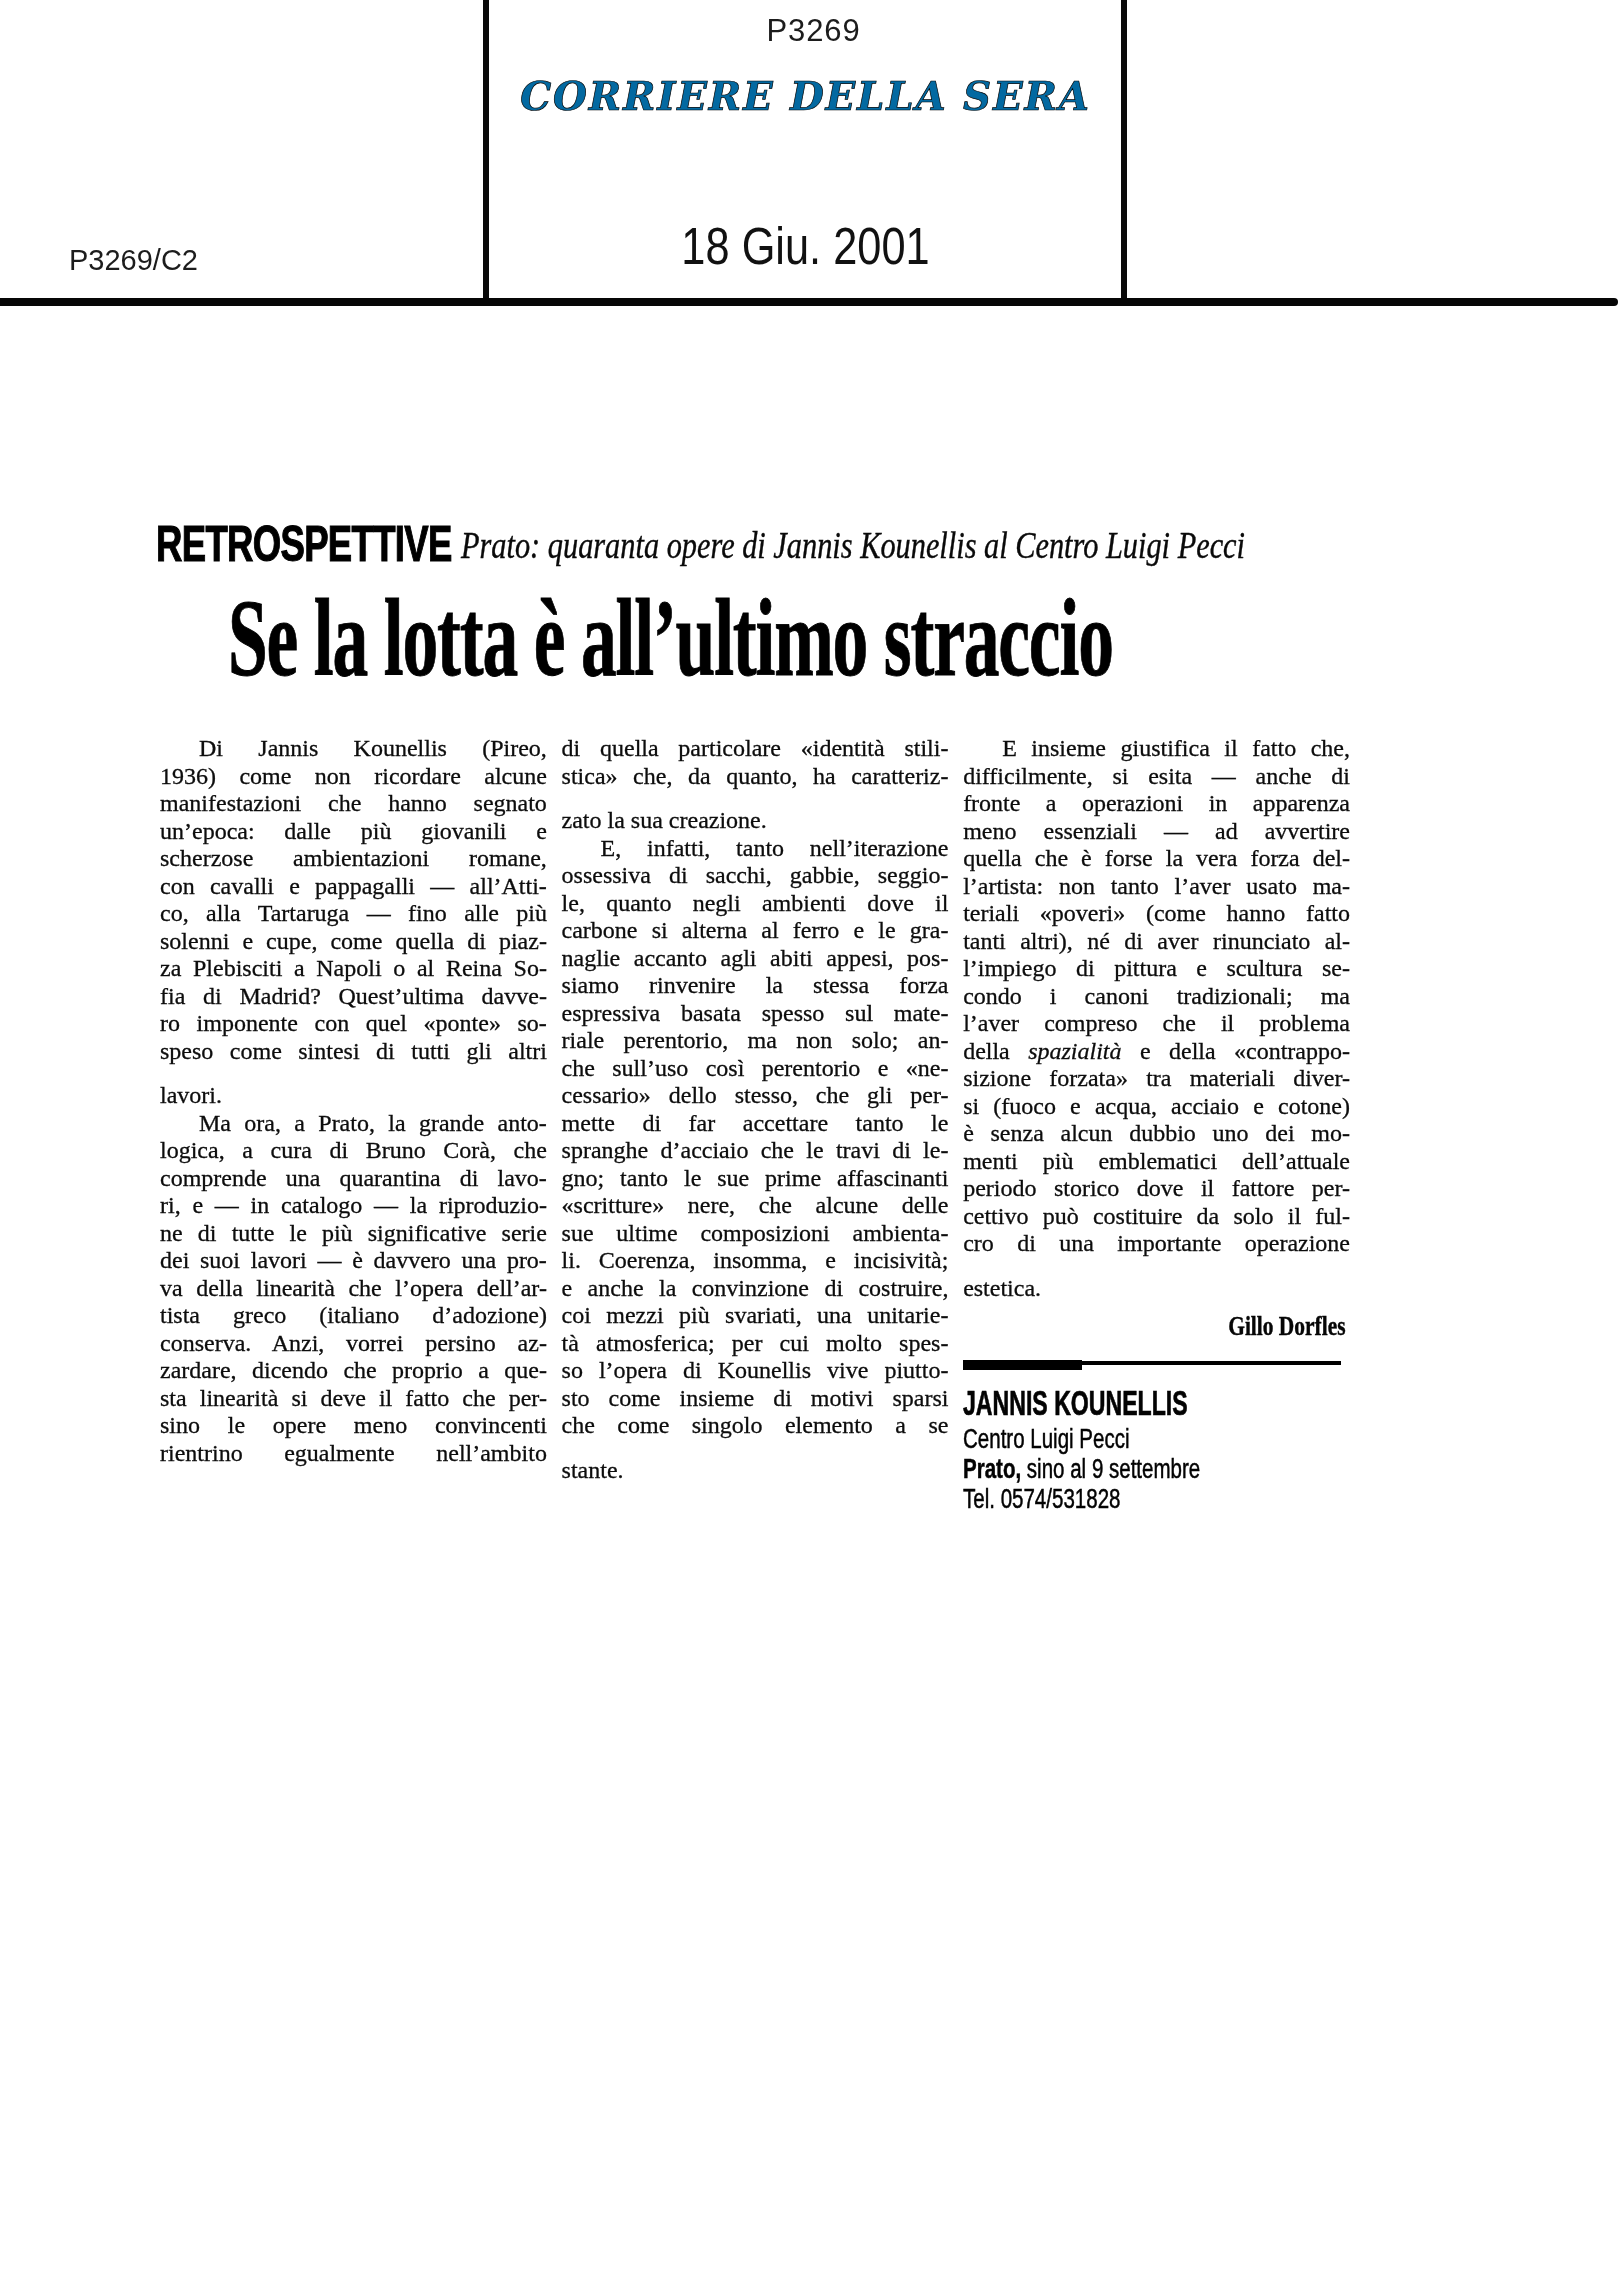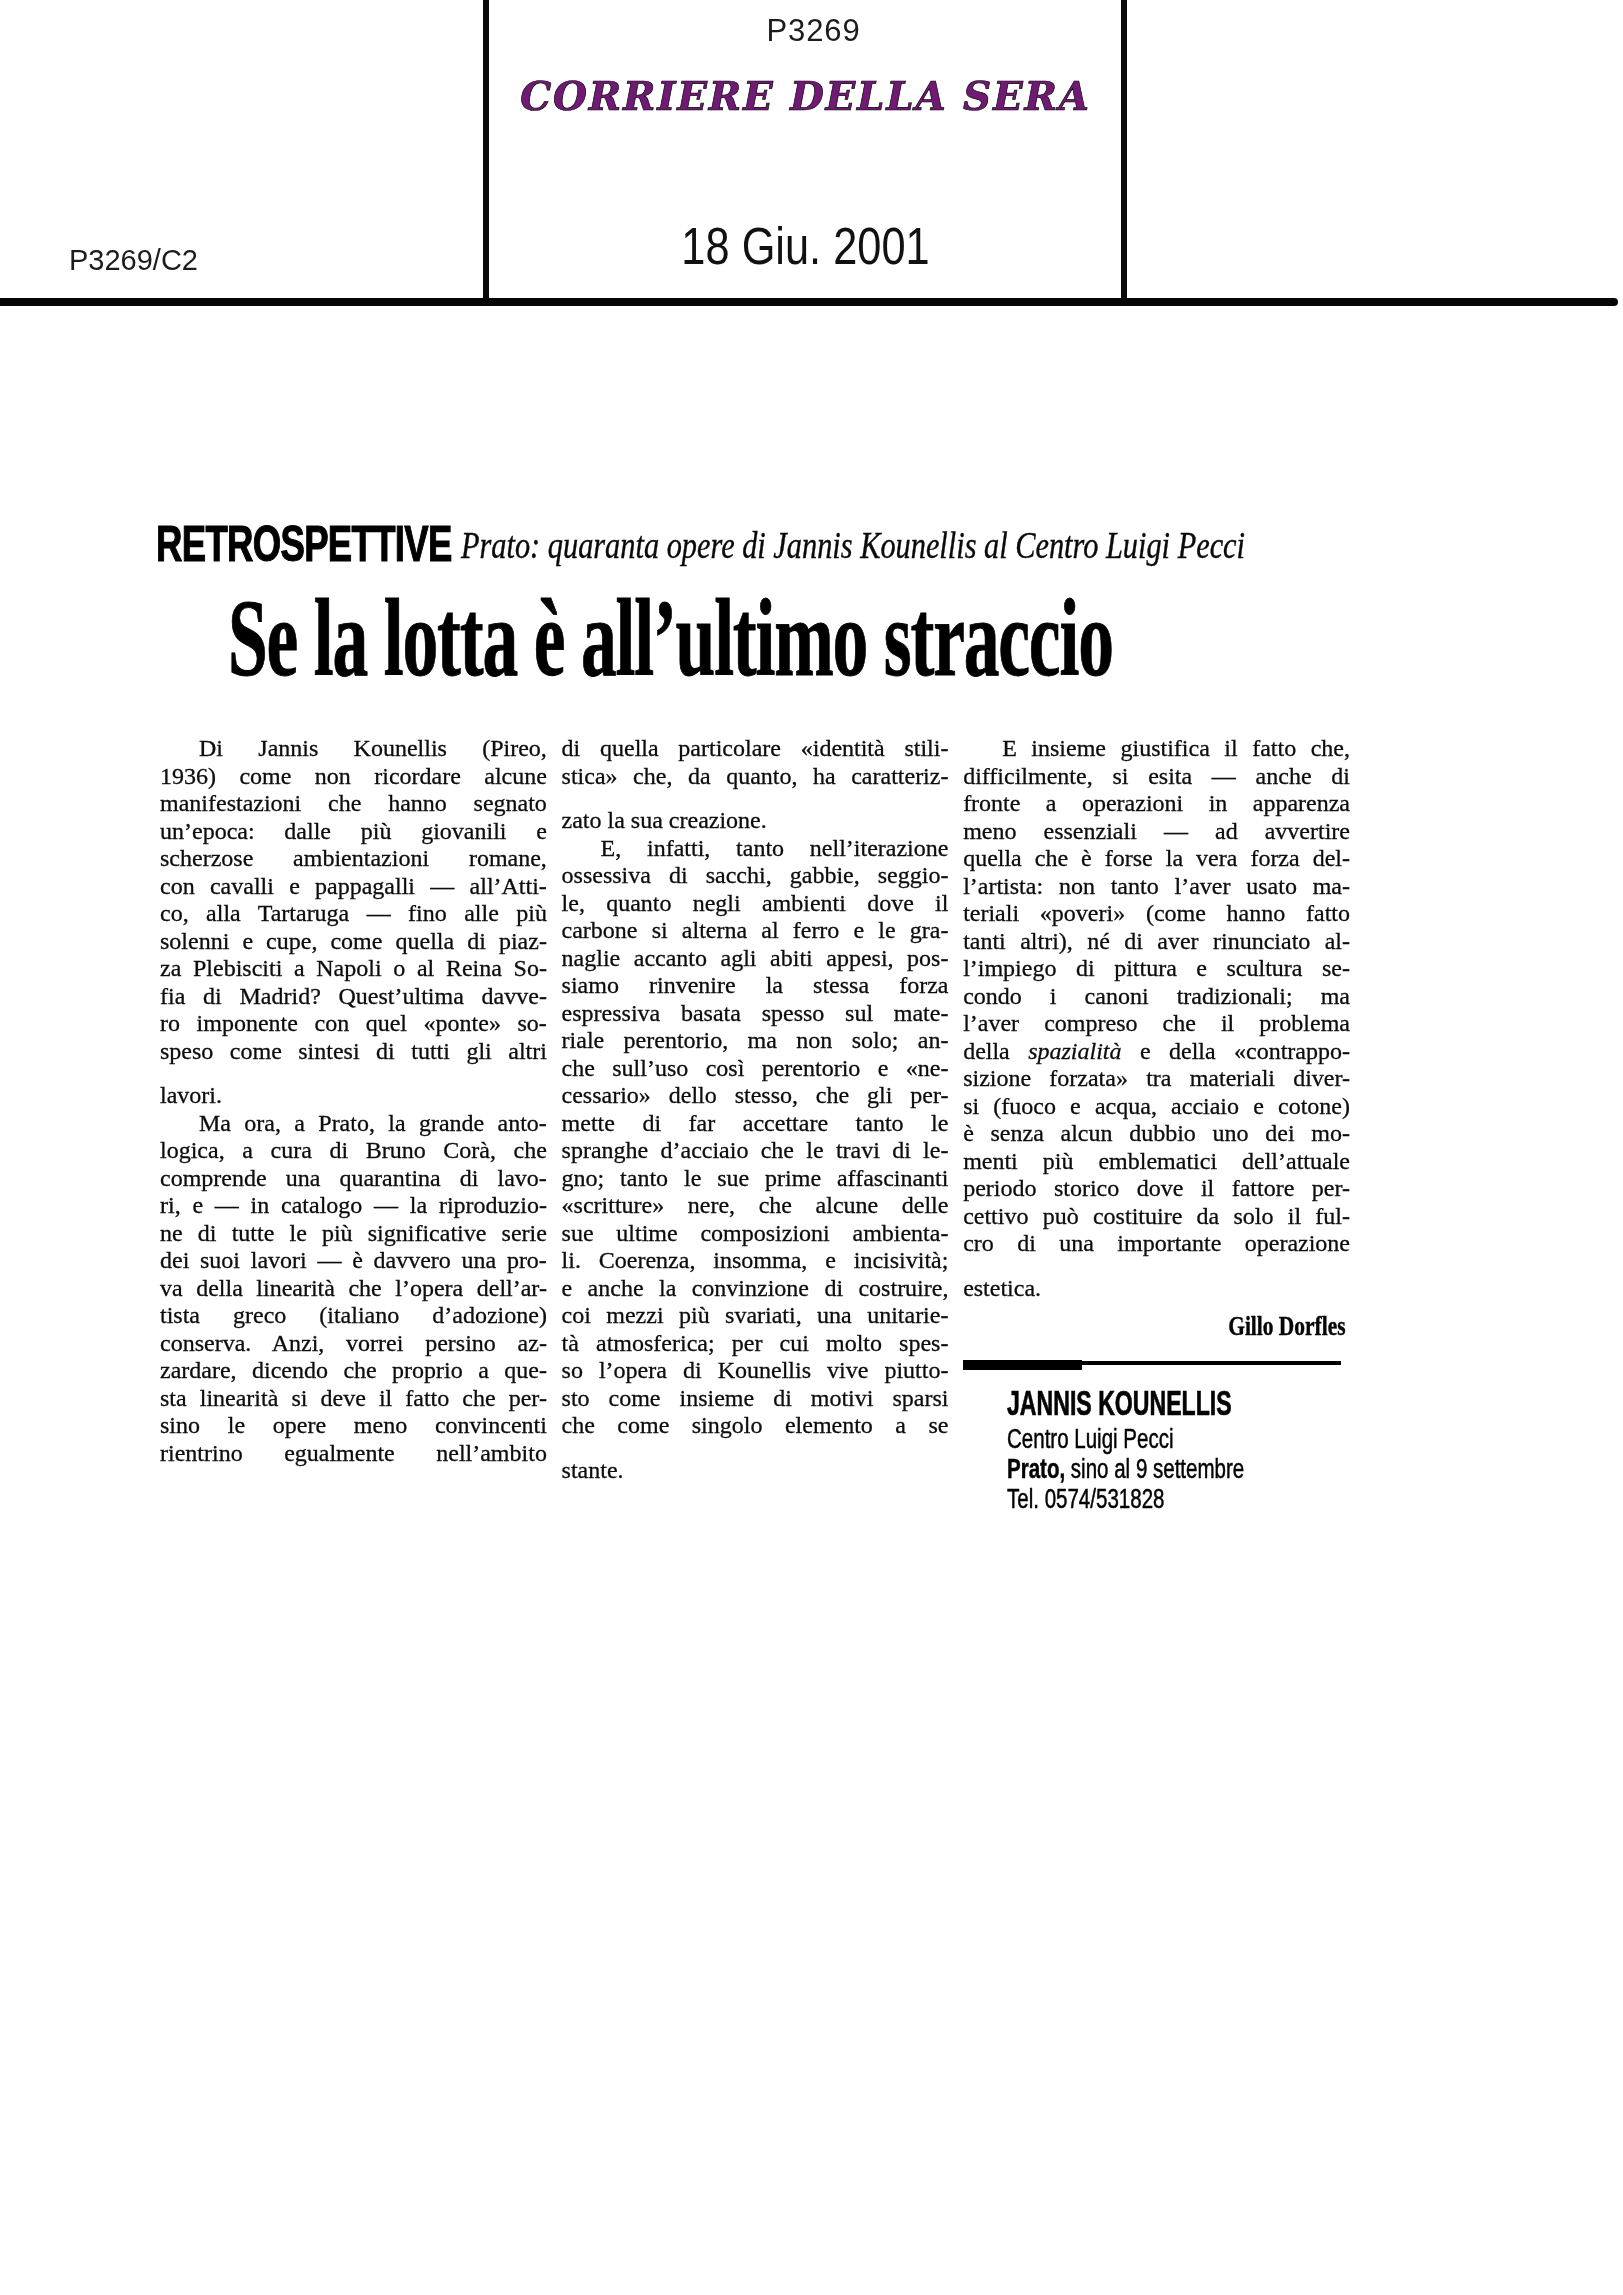--- a/index.html
+++ b/index.html
@@ -8,21 +8,21 @@
 
   
   .v-rule{position:absolute;top:0;width:5.5px;height:303px;background:#0a0a0a;}
   #v-rule-left{left:483px;}
   #v-rule-right{left:1121px;}
   .h-rule{position:absolute;top:298px;left:0;width:1618px;height:8.3px;background:#060606;border-radius:0 4.6px 4.6px 0;}
 
   .head-center{position:absolute;left:489px;width:633px;text-align:center;}
   #code-top{top:13px;font-family:"Liberation Sans",sans-serif;font-size:31px;letter-spacing:0.9px;color:#1c1c1c;margin-left:8px;}
   #masthead{top:73px;font-family:"DejaVu Serif",serif;font-style:italic;font-weight:700;
-            font-size:39px;letter-spacing:1.8px;color:#701a75;-webkit-text-stroke:0.7px #050505;}
+            font-size:39px;letter-spacing:1.8px;color:#0369a1;-webkit-text-stroke:0.7px #050505;}
   #date-line{top:217px;font-family:"Liberation Sans",sans-serif;font-size:51px;color:#111;
              transform:scaleX(.85);}
   #code-left{position:absolute;left:69px;top:244px;font-family:"Liberation Sans",sans-serif;
              font-size:29px;color:#1c1c1c;}
 
   
   .article{position:absolute;left:156px;top:519px;width:1190px;}
 
   .kicker-label{position:absolute;left:0;top:0;font-family:"Liberation Sans",sans-serif;
                 font-weight:700;font-size:50px;line-height:50px;letter-spacing:-0.9px;
@@ -45,21 +45,21 @@
   .line.indent{text-indent:39px;}
 
   .byline{margin-top:9.2px;text-align:right;font-weight:700;font-size:27.5px;line-height:29px;
           color:#060606;transform:scaleX(.78);transform-origin:right center;
           -webkit-text-stroke:0.4px #060606;padding-right:5.5px;}
 
   .divider{position:relative;height:11px;margin-top:20px;}
   .divider-thick{position:absolute;left:0;top:0;width:119px;height:10px;background:#000;}
   .divider-thin{position:absolute;left:116px;right:9.2px;top:0.9px;height:3.7px;background:#000;}
 
-  .info-box{margin-top:11px;font-family:"Liberation Sans",sans-serif;color:#030303;margin-left:44px;}
+  .info-box{margin-top:11px;font-family:"Liberation Sans",sans-serif;color:#030303;}
   .info-title{font-weight:700;font-size:35px;line-height:42px;letter-spacing:0;
               transform:scaleX(.66);transform-origin:left center;white-space:nowrap;
               -webkit-text-stroke:0.7px #030303;}
   .info-line{font-size:27px;line-height:30px;transform:scaleX(.76);transform-origin:left center;
              white-space:nowrap;-webkit-text-stroke:0.5px #030303;}
   .info-line .b{font-weight:700;}
 </style>
 </head>
 <body>
 

